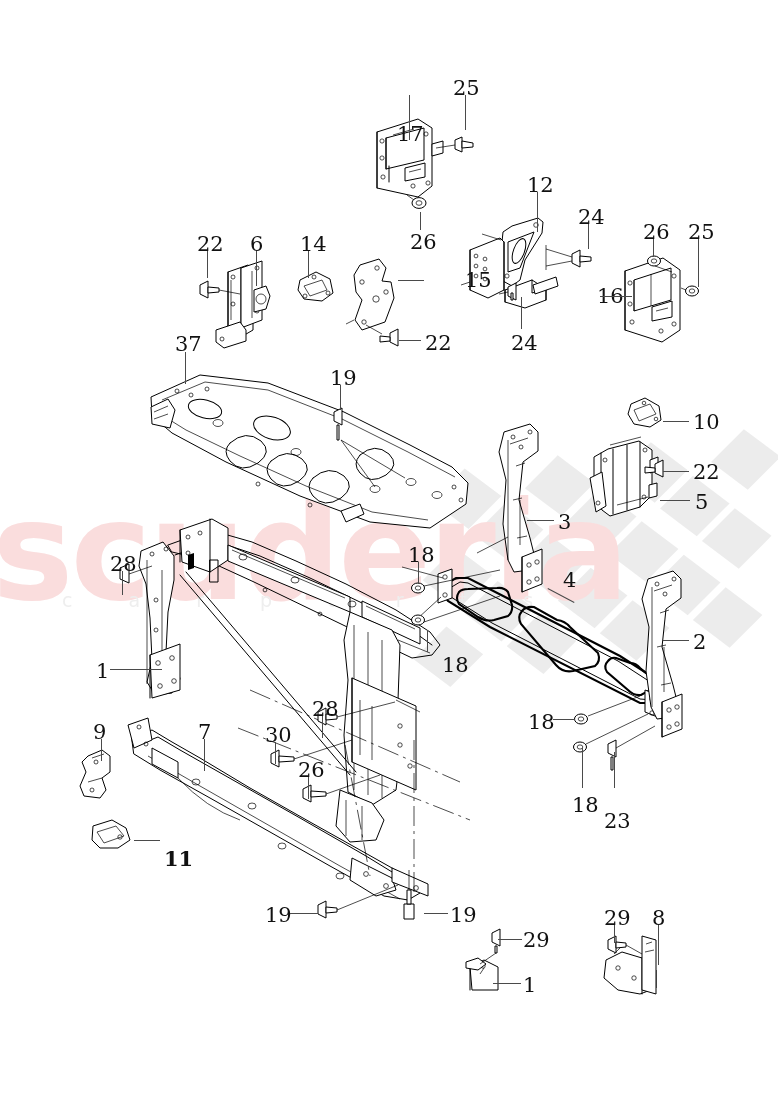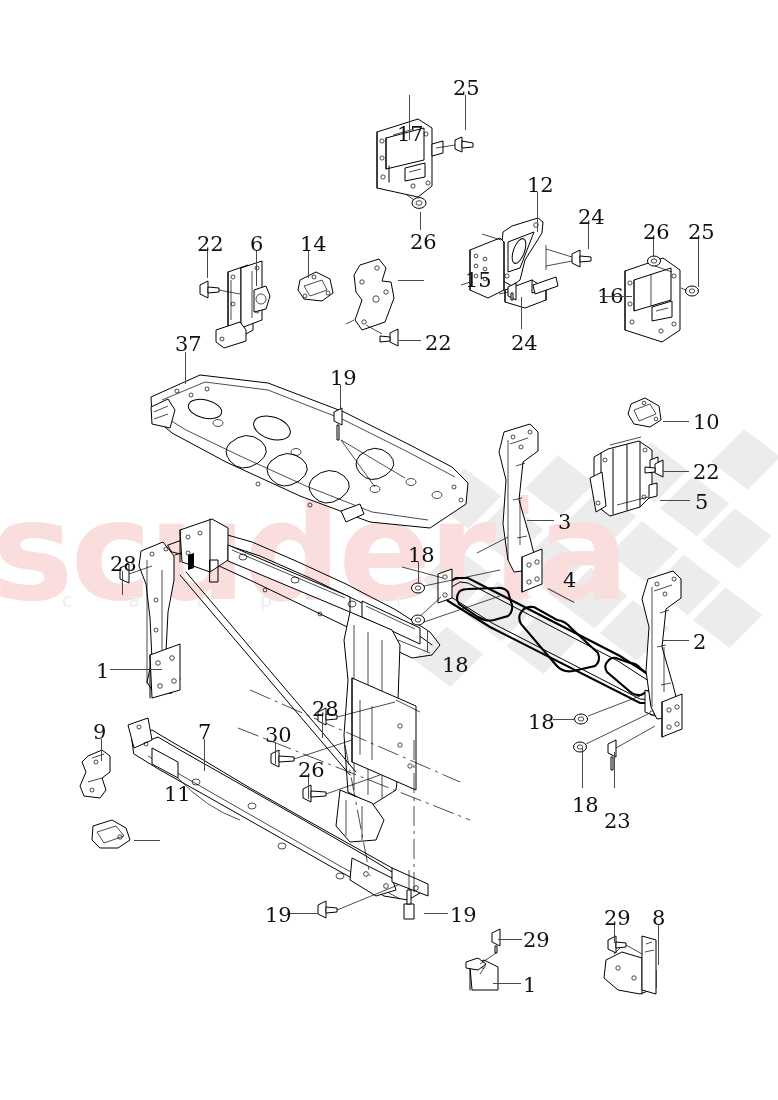--- a/index.html
+++ b/index.html
@@ -533,21 +533,21 @@
       <div class="cl" style="left: 312px; top: 699px;">28</div>
       <div class="leader lv" style="left: 322px; top: 716px; height: 22px;"></div>
       <div class="cl" style="left: 265px; top: 725px;">30</div>
       <div class="leader lv" style="left: 275px; top: 742px; height: 22px;"></div>
       <div class="cl" style="left: 298px; top: 760px;">26</div>
       <div class="leader lv" style="left: 308px; top: 777px; height: 22px;"></div>
       <div class="cl" style="left: 93px; top: 722px;">9</div>
       <div class="leader lv" style="left: 101px; top: 739px; height: 22px;"></div>
       <div class="cl" style="left: 198px; top: 722px;">7</div>
       <div class="leader lv" style="left: 204px; top: 739px; height: 32px;"></div>
-      <div class="cl" style="left: 164px; top: 784px;">11</div>
+      <div class="cl" style="left: 164px; top: 848px; font-weight: bold;">11</div>
       <div class="leader lh" style="left: 134px; top: 840px; width: 26px;"></div>
       <div class="cl" style="left: 265px; top: 905px;">19</div>
       <div class="leader lh" style="left: 290px; top: 913px; width: 28px;"></div>
       <div class="cl" style="left: 450px; top: 905px;">19</div>
       <div class="leader lh" style="left: 424px; top: 913px; width: 24px;"></div>
       <div class="cl" style="left: 523px; top: 930px;">29</div>
       <div class="leader lh" style="left: 498px; top: 939px; width: 24px;"></div>
       <div class="cl" style="left: 523px; top: 975px;">1</div>
       <div class="leader lh" style="left: 493px; top: 983px; width: 28px;"></div>
       <div class="cl" style="left: 604px; top: 908px;">29</div>

